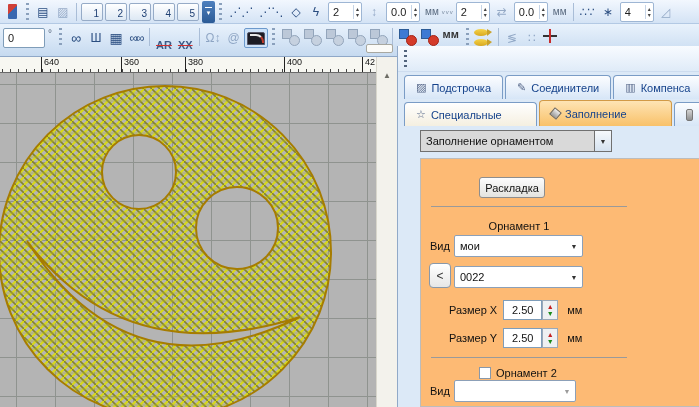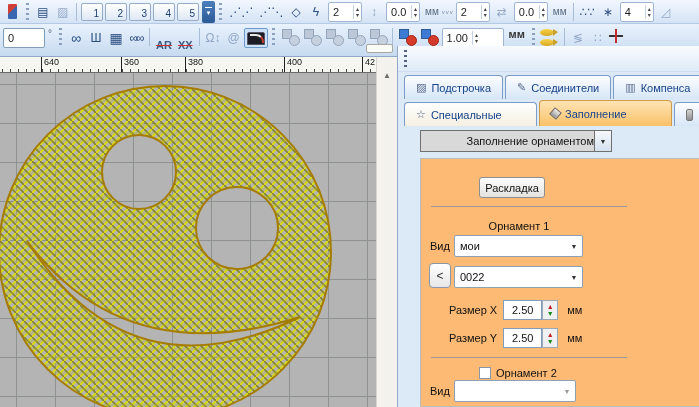--- a/index.html
+++ b/index.html
@@ -88,21 +88,21 @@
   .tab { height:24px; margin-right:2px; padding:0 11px; display:flex; align-items:center; gap:5px;
          border:1px solid #7a9cc6; border-bottom:none; border-radius:4px 4px 0 0;
          background:linear-gradient(#fcfdff,#d7e6f7); color:#15428b; font-size:11px; flex:0 0 auto; }
   .tab .ticon { font-size:11px; color:#5a6b8c; }
   .tab.special { background:linear-gradient(#ffffff,#f5efe0); }
   .tab.active { height:26px; background:linear-gradient(#fee4b4,#f9c169); border-color:#d29a46; }
   .bucket { width:9px; height:9px; transform:rotate(40deg); background:linear-gradient(#ececec,#9a9a9a);
             border:1px solid #666; }
   .foot { width:7px; height:12px; background:linear-gradient(#d4d4d4,#8f8f8f); border:1px solid #777; border-radius:2px; }
   .fill-combo { position:absolute; left:22px; top:84px; width:192px; height:22px; background:#d9d9d9;
-                border:1px solid #707070; display:flex; align-items:center;text-align:right; }
+                border:1px solid #707070; display:flex; align-items:center; }
   .fill-combo .txt { flex:1; padding-left:5px; color:#111; }
   .fill-combo .btn { width:17px; height:20px; margin-right:0; border-left:1px solid #707070;
                 background:linear-gradient(#f6f9fc,#d5e2f0); display:flex; align-items:center; justify-content:center;
                 font-size:7px; color:#333; }
   .content-box { position:absolute; left:22px; top:112px; width:280px; height:249px;
                  background:#fdba74; border:1px solid #bcbcbc; }
   .btn-std { position:absolute; left:58px; top:18px; width:66px; height:21px;
              background:linear-gradient(#fdfdfd,#e3e3e0); border:1px solid #8e8e8e; border-radius:3px;
              display:flex; align-items:center; justify-content:center; color:#111; }
   .hline { position:absolute; left:10px; width:196px; border-top:1px solid #9a9a9a; }
@@ -223,24 +223,20 @@
         </span>
       <span class="vsep"></span>
       <span class="bool col">
           <span class="sq"></span>
           <span class="ci"></span>
         </span>
       <span class="bool col">
           <span class="sq"></span>
           <span class="ci"></span>
         </span>
-      <span class="spin" style="width:62px">
-        <span class="val">1.00</span>
-          <span class="ud">▴<br>▾</span>
-      </span>
       <span class="unit dark">мм</span>
       <span class="grip"></span>
       <span class="fishes">
           <span class="fish f1"></span>
           <span class="fish f2"></span>
         </span>
       <span class="vsep"></span>
       <span class="tbtn dis">≶</span>
       <span class="tbtn dis">∷</span>
       <span class="redplus"></span>

